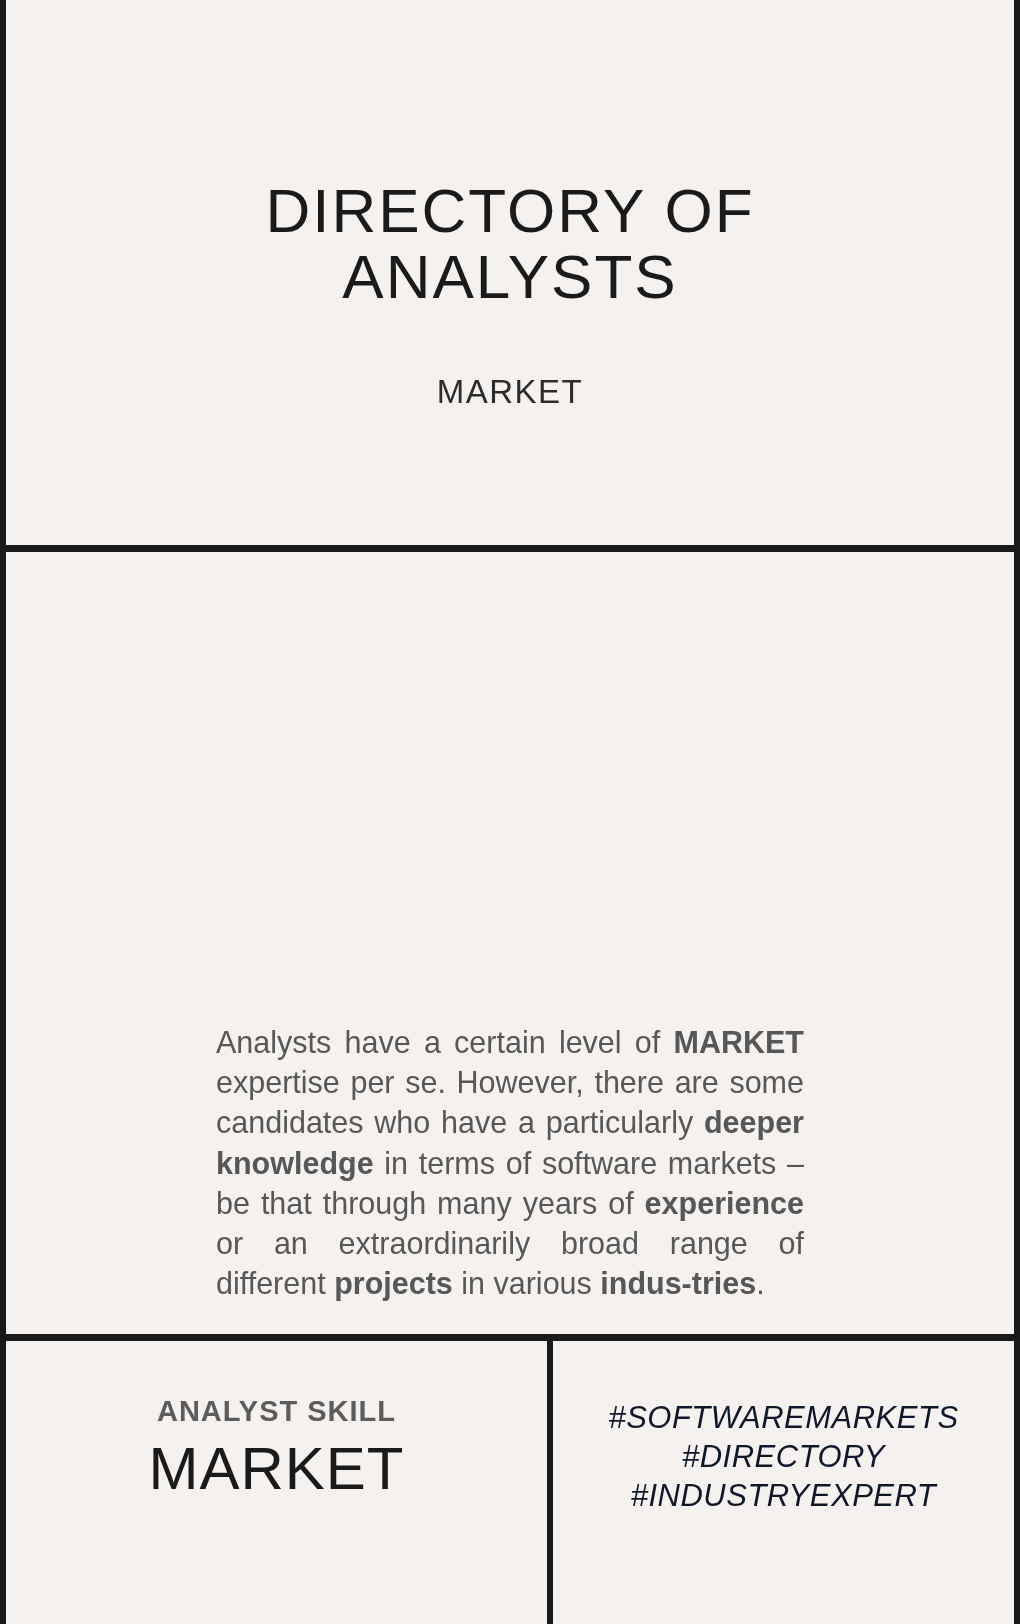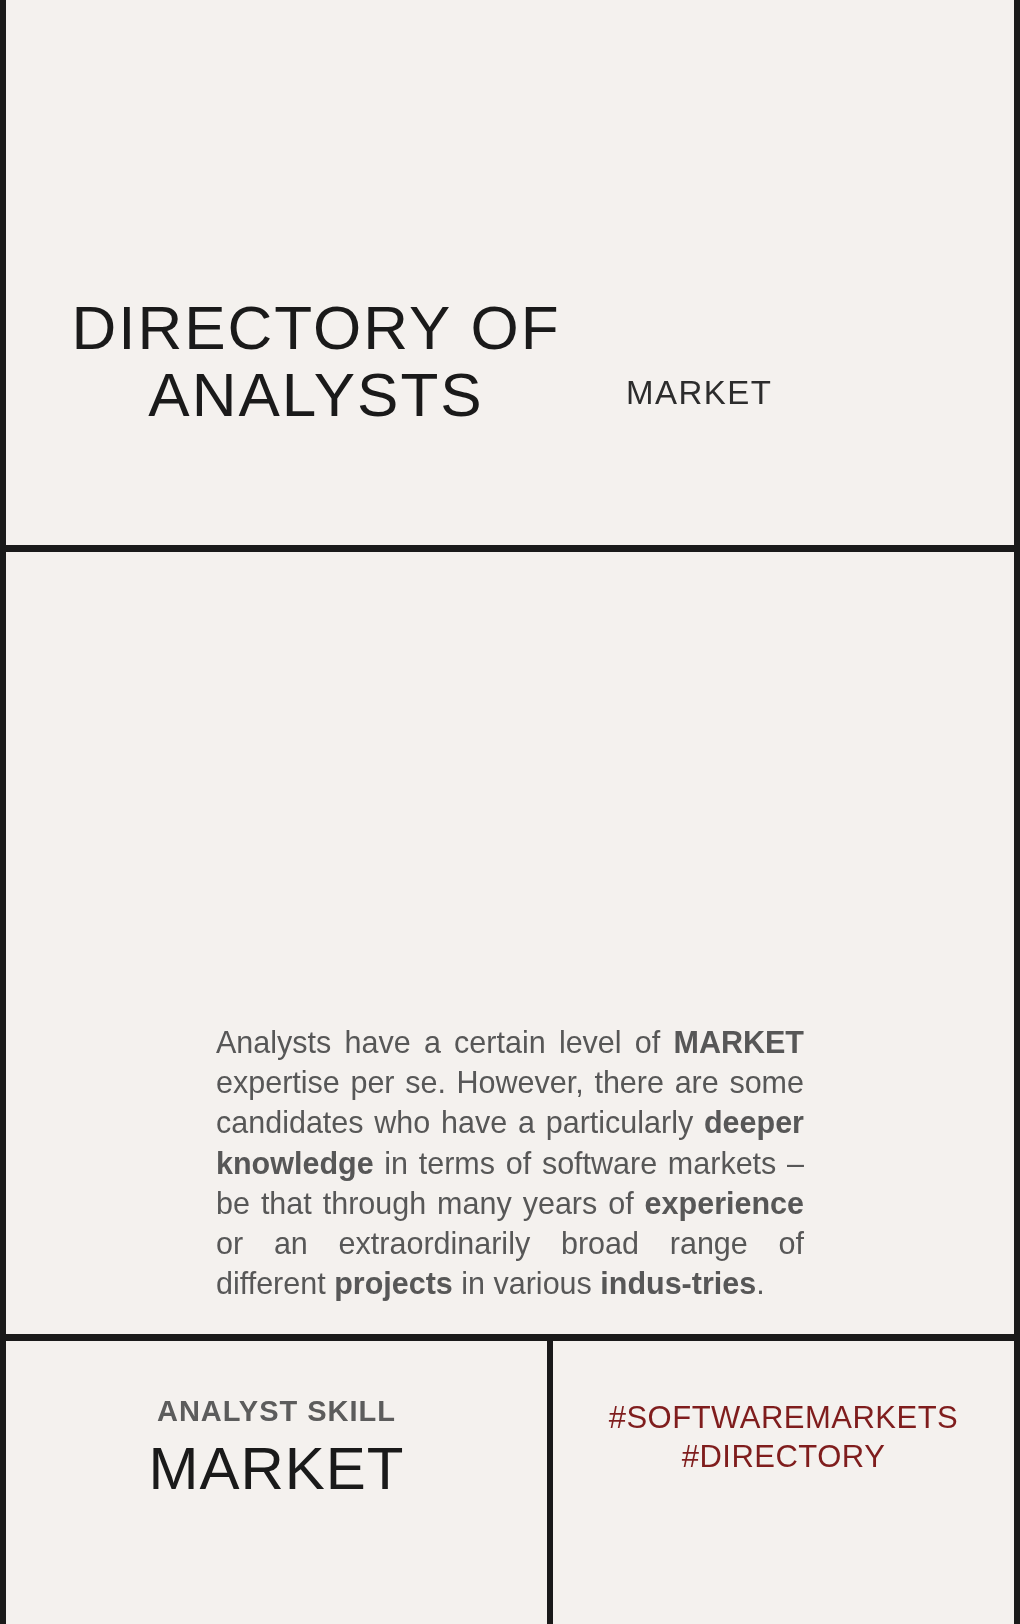--- a/index.html
+++ b/index.html
@@ -22,20 +22,21 @@
     flex-direction: column;
     overflow: hidden;
   }
 
   
   .header {
     flex: 0 0 552px;
     box-sizing: border-box;
     border-bottom: 7px solid #1a1a1a;
     display: flex;
+    flex-direction: column;
     align-items: center;
     justify-content: flex-start;
     padding-top: 178px;
   }
   .title {
     font-size: 62px;
     letter-spacing: 2px;
     color: #1a1a1a;
     font-weight: 400;
     text-align: center;
@@ -110,24 +111,25 @@
     box-sizing: border-box;
     display: flex;
     flex-direction: column;
     align-items: center;
     justify-content: flex-start;
     padding-top: 58px;
   }
   .tag {
     font-size: 31px;
     letter-spacing: 0.5px;
-    color: #7f1d1d;
+    color: #0f172a;
     line-height: 1.25;
     text-align: center;
     width: 100%;
+    font-style: italic;
   }
   .tag.right-1 { text-align: center; }
   .tag.right-2 { text-align: center; }
   .tag.right-3 { text-align: center; }
 </style>
 </head>
 <body>
 
 <div class="page">
 
@@ -141,16 +143,17 @@
   </div>
 
   <div class="footer">
     <div class="footer-left">
       <div class="skill-label">ANALYST SKILL</div>
       <div class="skill-value">MARKET</div>
     </div>
     <div class="footer-right">
       <div class="tag right-1">#SOFTWAREMARKETS</div>
       <div class="tag right-2">#DIRECTORY</div>
+      <div class="tag right-3">#INDUSTRYEXPERT</div>
     </div>
   </div>
 
 </div>
 
 </body></html>

